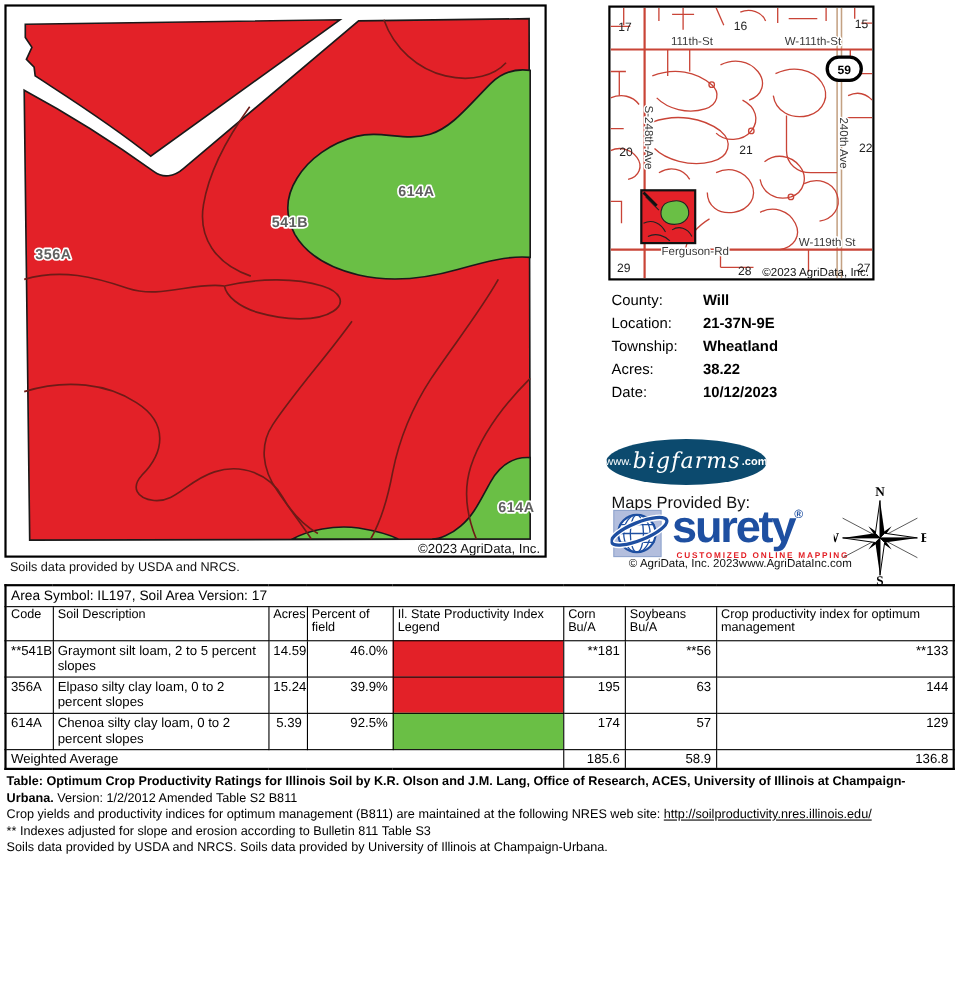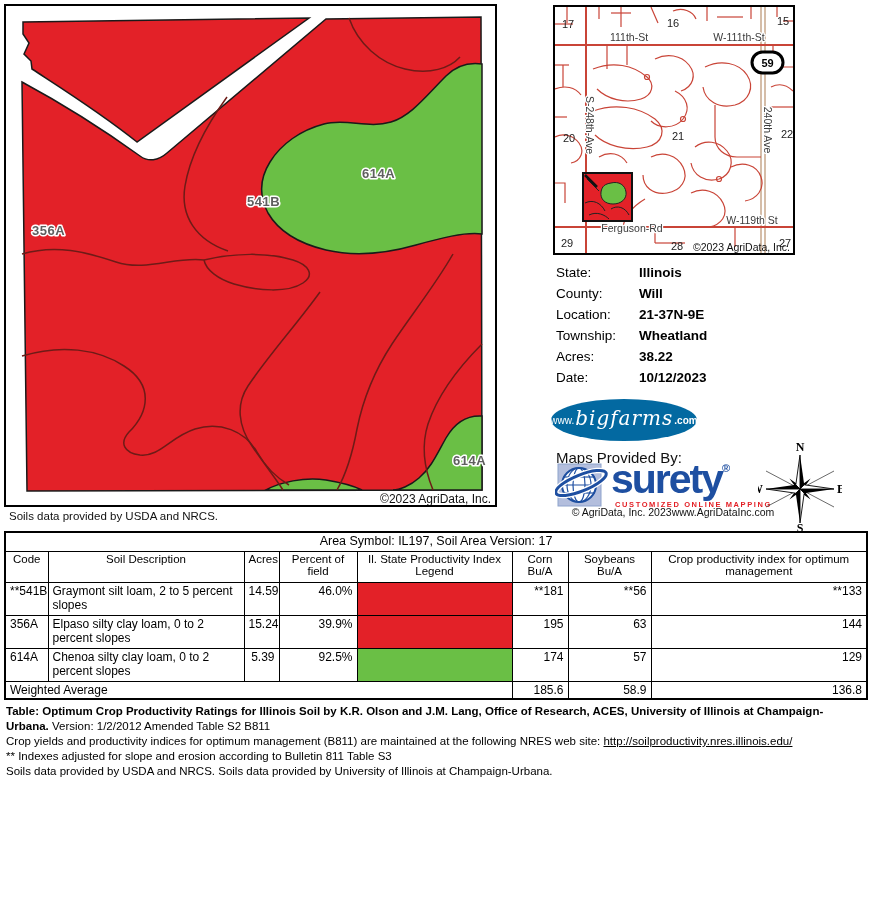--- a/index.html
+++ b/index.html
@@ -21,21 +21,21 @@
   .street { font-size:10.5px; fill:#3a3a3a; stroke:#fff; stroke-width:2.5px; paint-order:stroke; stroke-linejoin:round; }
   .loc-copy { font-size:10.5px; fill:#111; }
 
   
   #info-block { left:556px; top:262px; font-size:13.5px; color:#000; }
   .info-row { display:flex; line-height:21px; }
   .info-label { width:83px; }
   .info-value { font-weight:bold; }
 
   
-  #bigfarms { left:551px; top:399px; width:146px; height:42px; background:#0369a1; border-radius:50%; display:flex; align-items:center; justify-content:center; color:#fff; gap:1px; }
+  #bigfarms { left:551px; top:399px; width:146px; height:42px; background:#0c4a6e; border-radius:50%; display:flex; align-items:center; justify-content:center; color:#fff; gap:1px; }
   .bf-small { font-size:10px; align-self:center; }
   .bf-name { font-family:"DejaVu Serif", serif; font-style:italic; font-size:20px; letter-spacing:1px; margin-top:-4px; }
   .bf-com  { font-size:10px; font-weight:bold; }
 
   
   #maps-provided { left:556px; top:449px; font-size:15px; color:#111; }
   #surety-logo { left:555px; top:462px; display:flex; align-items:flex-start; }
   #surety-text-col { margin-left:2px; }
   #surety-word-row { display:flex; align-items:flex-start; line-height:0.85; }
   .surety-word { font-size:41px; font-weight:bold; color:#1e4fa1; letter-spacing:-2px; }
@@ -45,21 +45,21 @@
 
   
   #compass { left:758px; top:441px; }
   .compass-lbl { font-family:"Liberation Serif", serif; font-size:12px; font-weight:bold; fill:#000; }
 
   
   #soil-table { left:4px; top:531px; width:862px; border-collapse:collapse; font-size:12px; color:#000; table-layout:fixed; }
   #soil-table th, #soil-table td { border:1.5px solid #000; padding:1px 4px; vertical-align:top; text-align:left; font-weight:normal; }
   #soil-table { border:2px solid #000; }
   #soil-table .area-row th { height:19px; font-size:12.5px; }
-  #soil-table thead th { height:31px; font-size:11.5px;text-align:center; }
+  #soil-table thead th { height:31px; font-size:11.5px; }
   #soil-table td { height:33px; }
   .num { text-align:right !important; }
   .wavg td { height:17px !important; font-weight:bold; vertical-align:middle; }
   .wavg .wavg-label { text-align:right; }
   .legend-cell { padding:0 !important; }
 
   
   #footnotes { left:6px; top:704px; width:858px; font-size:11.5px; line-height:15px; color:#000; }
   #footnotes a { color:#000; }
 </style>
@@ -194,24 +194,20 @@
       <text x="209" y="123" text-anchor="middle" class="street" transform="rotate(90 209 123)">240th Ave</text>
       <text x="77" y="225" text-anchor="middle" class="street">Ferguson-Rd</text>
       <text x="197" y="217" text-anchor="middle" class="street">W-119th St</text>
     </g>
     <text x="235" y="244" text-anchor="end" class="loc-copy">©2023 AgriData, Inc.</text>
   </svg>
 </div>
 
 <div id="info-block" class="abs">
   <div class="info-row">
-    <span class="info-label">State:</span>
-    <span class="info-value">Illinois</span>
-  </div>
-  <div class="info-row">
     <span class="info-label">County:</span>
     <span class="info-value">Will</span>
   </div>
   <div class="info-row">
     <span class="info-label">Location:</span>
     <span class="info-value">21-37N-9E</span>
   </div>
   <div class="info-row">
     <span class="info-label">Township:</span>
     <span class="info-value">Wheatland</span>

